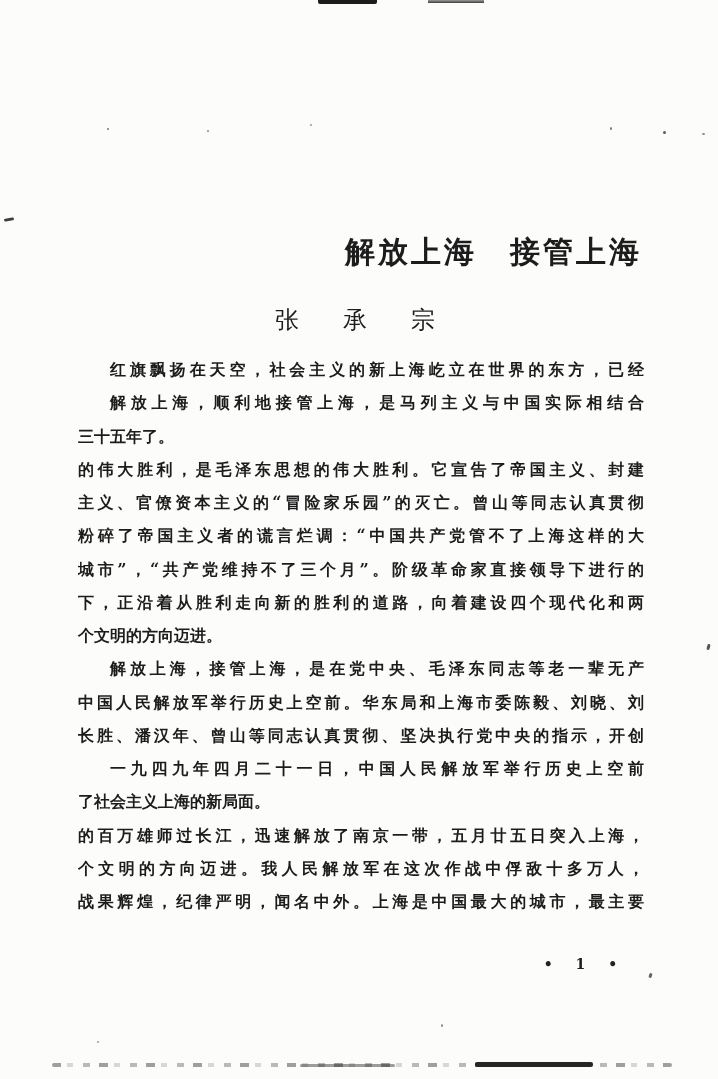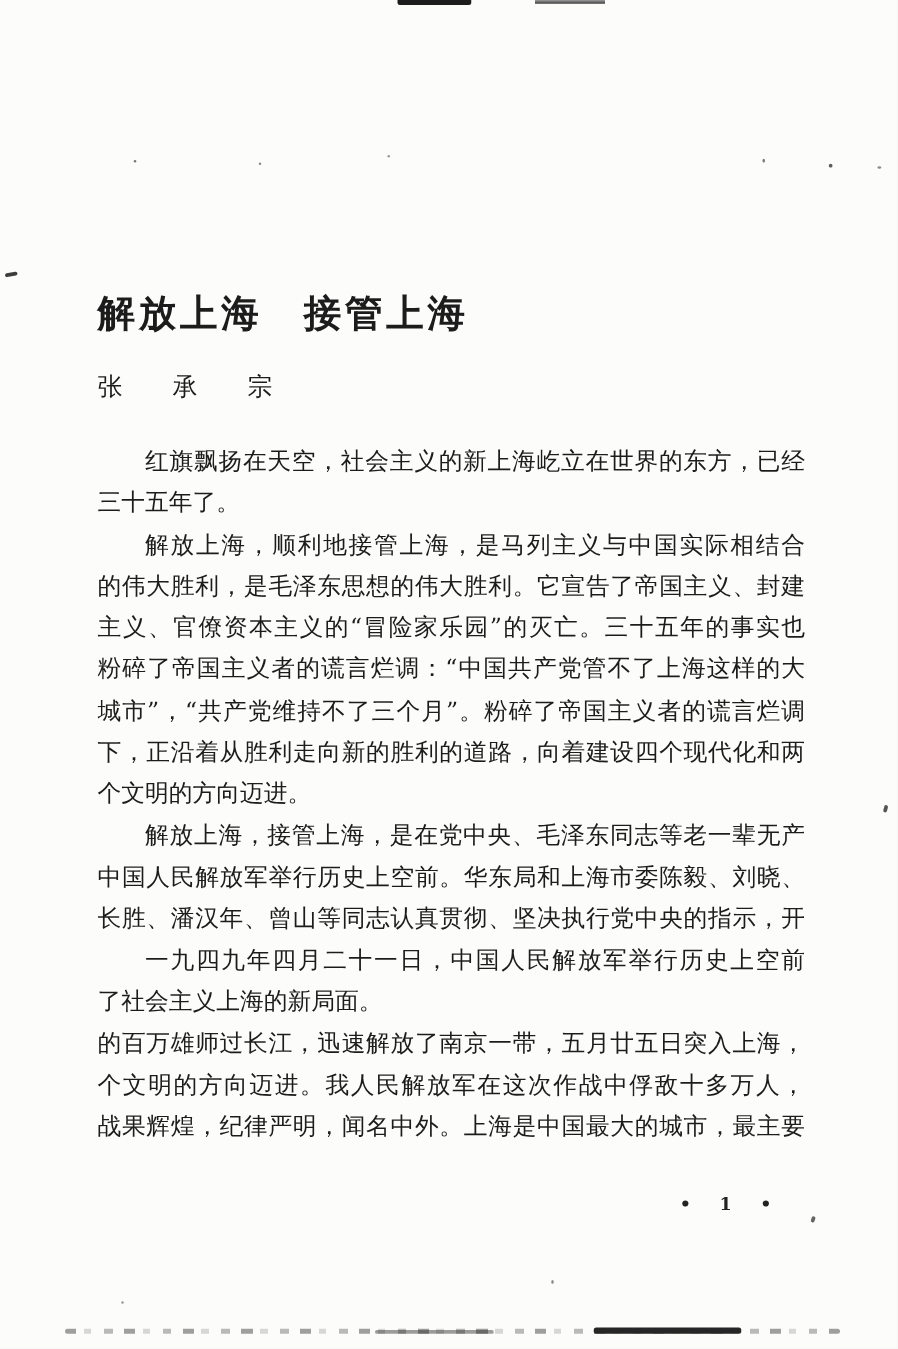--- a/index.html
+++ b/index.html
@@ -55,43 +55,44 @@
   .s6{left:702px; top:133px; width:3px; height:2px; background:#8a8a8a;}
   .s7{left:707px; top:644px; width:3px; height:6px; background:#555; border-radius:2px; transform:rotate(15deg);}
   .s8{left:649px; top:973px; width:3px; height:5px; background:#666; border-radius:2px; transform:rotate(20deg);}
   .s9{left:97px;  top:1041px; width:2px; height:2px; background:#999;}
   .s10{left:441px; top:1024px; width:2px; height:3px; background:#8a8a8a;}
   .s11{left:310px; top:124px; width:2px; height:2px; background:#999;}
 
   
   .title{
     position:absolute; left:78px; top:234px; width:564px;
-    text-align:left;
+    text-align:right;
     font-family:"DejaVu Sans", sans-serif;
     font-weight:700;
     font-size:30px;
     line-height:36px;
     letter-spacing:3px;
     white-space:nowrap;
   }
   .author{
-    position:absolute; left:78px; top:294px; width:564px;
-    font-size:20px;
+    position:absolute; left:78px; top:305px; width:564px;
+    text-align:center;
+    font-size:24px;
     line-height:30px;
     letter-spacing:10px;
     font-weight:500;
   }
   .body-lines{
     position:absolute; left:78px; top:353px; width:566px;
   }
   .body-line{
     height:33.25px;
     line-height:33.25px;
-    font-size:19px;
-    font-weight:400;
+    font-size:16px;
+    font-weight:700;
     white-space:nowrap;
     text-align:justify;
   }
   .body-line.justify{
     text-align:justify;
     text-align-last:justify;
     white-space:normal;
     overflow:hidden;
   }
   .body-line.indent{ text-indent:2em; }
@@ -125,26 +126,26 @@
   <div class="speckle s9"></div>
   <div class="speckle s10"></div>
   <div class="speckle s11"></div>
 
   <div class="title">解放上海　接管上海</div>
 
   <div class="author">张　承　宗</div>
 
   <div class="body-lines">
       <div class="body-line indent justify">红旗飘扬在天空，社会主义的新上海屹立在世界的东方，已经</div>
+      <div class="body-line indent justify">解放上海，顺利地接管上海，是马列主义与中国实际相结合</div>
       <div class="body-line">三十五年了。</div>
-      <div class="body-line indent justify">解放上海，顺利地接管上海，是马列主义与中国实际相结合</div>
       <div class="body-line justify">的伟大胜利，是毛泽东思想的伟大胜利。它宣告了帝国主义、封建</div>
-      <div class="body-line justify">主义、官僚资本主义的“冒险家乐园”的灭亡。三十五年的事实也</div>
+      <div class="body-line justify">主义、官僚资本主义的“冒险家乐园”的灭亡。曾山等同志认真贯彻</div>
       <div class="body-line justify">粉碎了帝国主义者的谎言烂调：“中国共产党管不了上海这样的大</div>
-      <div class="body-line justify">城市”，“共产党维持不了三个月”。粉碎了帝国主义者的谎言烂调</div>
+      <div class="body-line justify">城市”，“共产党维持不了三个月”。阶级革命家直接领导下进行的</div>
       <div class="body-line justify">下，正沿着从胜利走向新的胜利的道路，向着建设四个现代化和两</div>
       <div class="body-line">个文明的方向迈进。</div>
       <div class="body-line indent justify">解放上海，接管上海，是在党中央、毛泽东同志等老一辈无产</div>
       <div class="body-line justify">中国人民解放军举行历史上空前。华东局和上海市委陈毅、刘晓、刘</div>
       <div class="body-line justify">长胜、潘汉年、曾山等同志认真贯彻、坚决执行党中央的指示，开创</div>
       <div class="body-line indent justify">一九四九年四月二十一日，中国人民解放军举行历史上空前</div>
       <div class="body-line">了社会主义上海的新局面。</div>
       <div class="body-line justify">的百万雄师过长江，迅速解放了南京一带，五月廿五日突入上海，</div>
       <div class="body-line justify">个文明的方向迈进。我人民解放军在这次作战中俘敌十多万人，</div>
       <div class="body-line justify">战果辉煌，纪律严明，闻名中外。上海是中国最大的城市，最主要</div>

